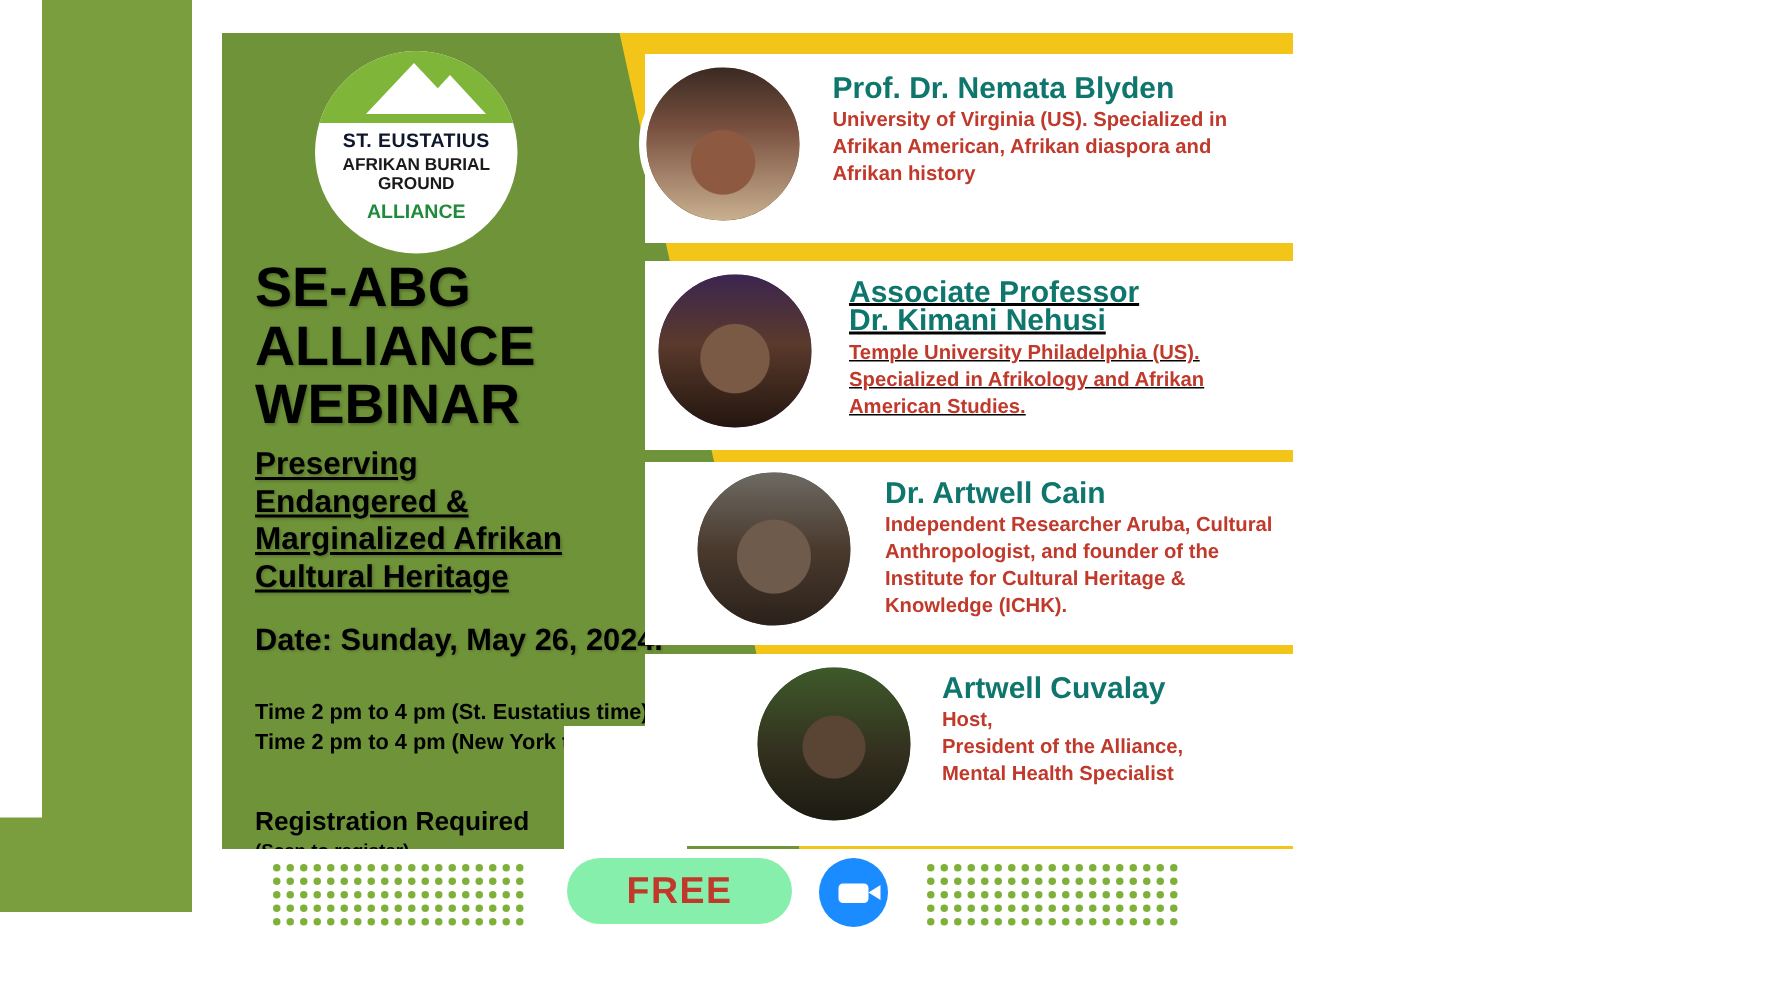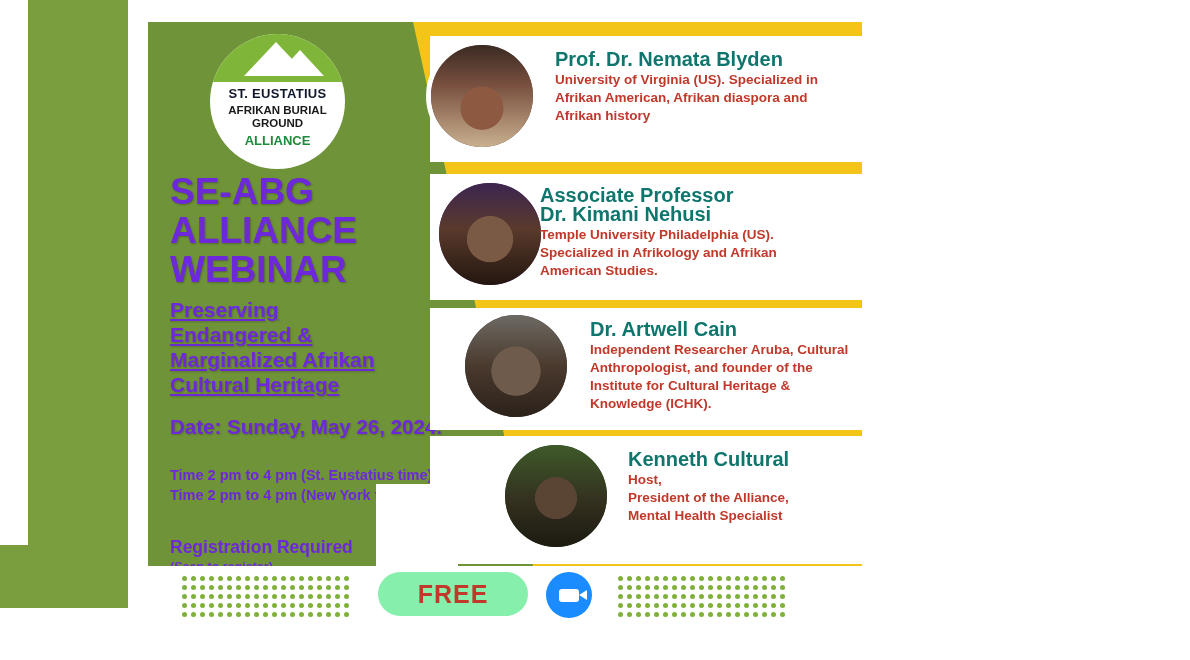--- a/index.html
+++ b/index.html
@@ -54,21 +54,21 @@
     position: absolute; left: 66px; top: 16px; width: 0; height: 0;
     border-left: 24px solid transparent; border-right: 24px solid transparent;
     border-bottom: 26px solid #ffffff;
   }
   .logo-text { position: absolute; top: 52px; left: 0; width: 135px; text-align: center; }
   .logo-l1 { font-size: 13px; font-weight: bold; color: #0f172a; letter-spacing: .3px; }
   .logo-l2 { font-size: 11.5px; font-weight: bold; color: #1a1a1a; line-height: 13px; margin-top: 3px; }
   .logo-l3 { font-size: 13px; font-weight: bold; color: #1f8a3c; margin-top: 3px; }
 
   
-  .left-col { position: absolute; left: 22px; top: 150px; width: 340px; color: #6d28d9; }
+  .left-col { position: absolute; left: 22px; top: 150px; width: 340px; color: #000000; }
   .title {
     font-size: 37px; font-weight: bold; line-height: 39px;
     text-shadow: 1px 1px 2px rgba(0,0,0,.25);
   }
   .subtitle {
     font-size: 21px; font-weight: bold; line-height: 25px; margin-top: 8px;
     text-shadow: 1px 1px 2px rgba(0,0,0,.22);
     text-decoration: underline;
   }
   .date-line {
@@ -626,21 +626,21 @@
           <div class="srole">University of Virginia (US). Specialized in Afrikan American, Afrikan diaspora and Afrikan history</div>
         </div>
       </div>
 
       <div class="srow" style="top:152px; height:126px;">
         <div class="photo" style="left:4px; top:4px; width:112px; height:112px; background:#4b2a62;">
           <div class="ph-inner" style="background:
               radial-gradient(circle at 50% 55%, #7a5a45 0 30%, rgba(0,0,0,0) 31%),
               linear-gradient(180deg,#3c2550 0%, #5a3a2c 45%, #23160f 100%);"></div>
         </div>
-        <div class="stext" style="left:110px; top:12px; width:300px;">
+        <div class="stext" style="left:136px; top:12px; width:300px;text-decoration:underline;">
           <div class="sname" style="white-space:pre-line">Associate Professor
 Dr. Kimani Nehusi</div>
           <div class="srole">Temple University Philadelphia (US). Specialized in Afrikology and Afrikan American Studies.</div>
         </div>
       </div>
 
       <div class="srow" style="top:286px; height:122px;padding-left:30px;">
         <div class="photo" style="left:30px; top:2px; width:112px; height:112px; background:#4e4a46;">
           <div class="ph-inner" style="background:
               radial-gradient(circle at 50% 55%, #6f5b4b 0 32%, rgba(0,0,0,0) 33%),
@@ -652,21 +652,21 @@
         </div>
       </div>
 
       <div class="srow" style="top:414px; height:128px;">
         <div class="photo" style="left:70px; top:4px; width:112px; height:112px; background:#2f4a22;">
           <div class="ph-inner" style="background:
               radial-gradient(circle at 50% 52%, #5a4434 0 28%, rgba(0,0,0,0) 29%),
               linear-gradient(180deg,#3e5a2a 0%, #33301f 55%, #1c1a12 100%);"></div>
         </div>
         <div class="stext" style="left:198px; top:14px; width:240px;">
-          <div class="sname" style="white-space:pre-line">Kenneth Cultural</div>
+          <div class="sname" style="white-space:pre-line">Artwell Cuvalay</div>
           <div class="srole" style="white-space:pre-line">Host,
 President of the Alliance,
 Mental Health Specialist</div>
         </div>
       </div>
 
     </div>
   </div>
 
   <div class="bottom">

